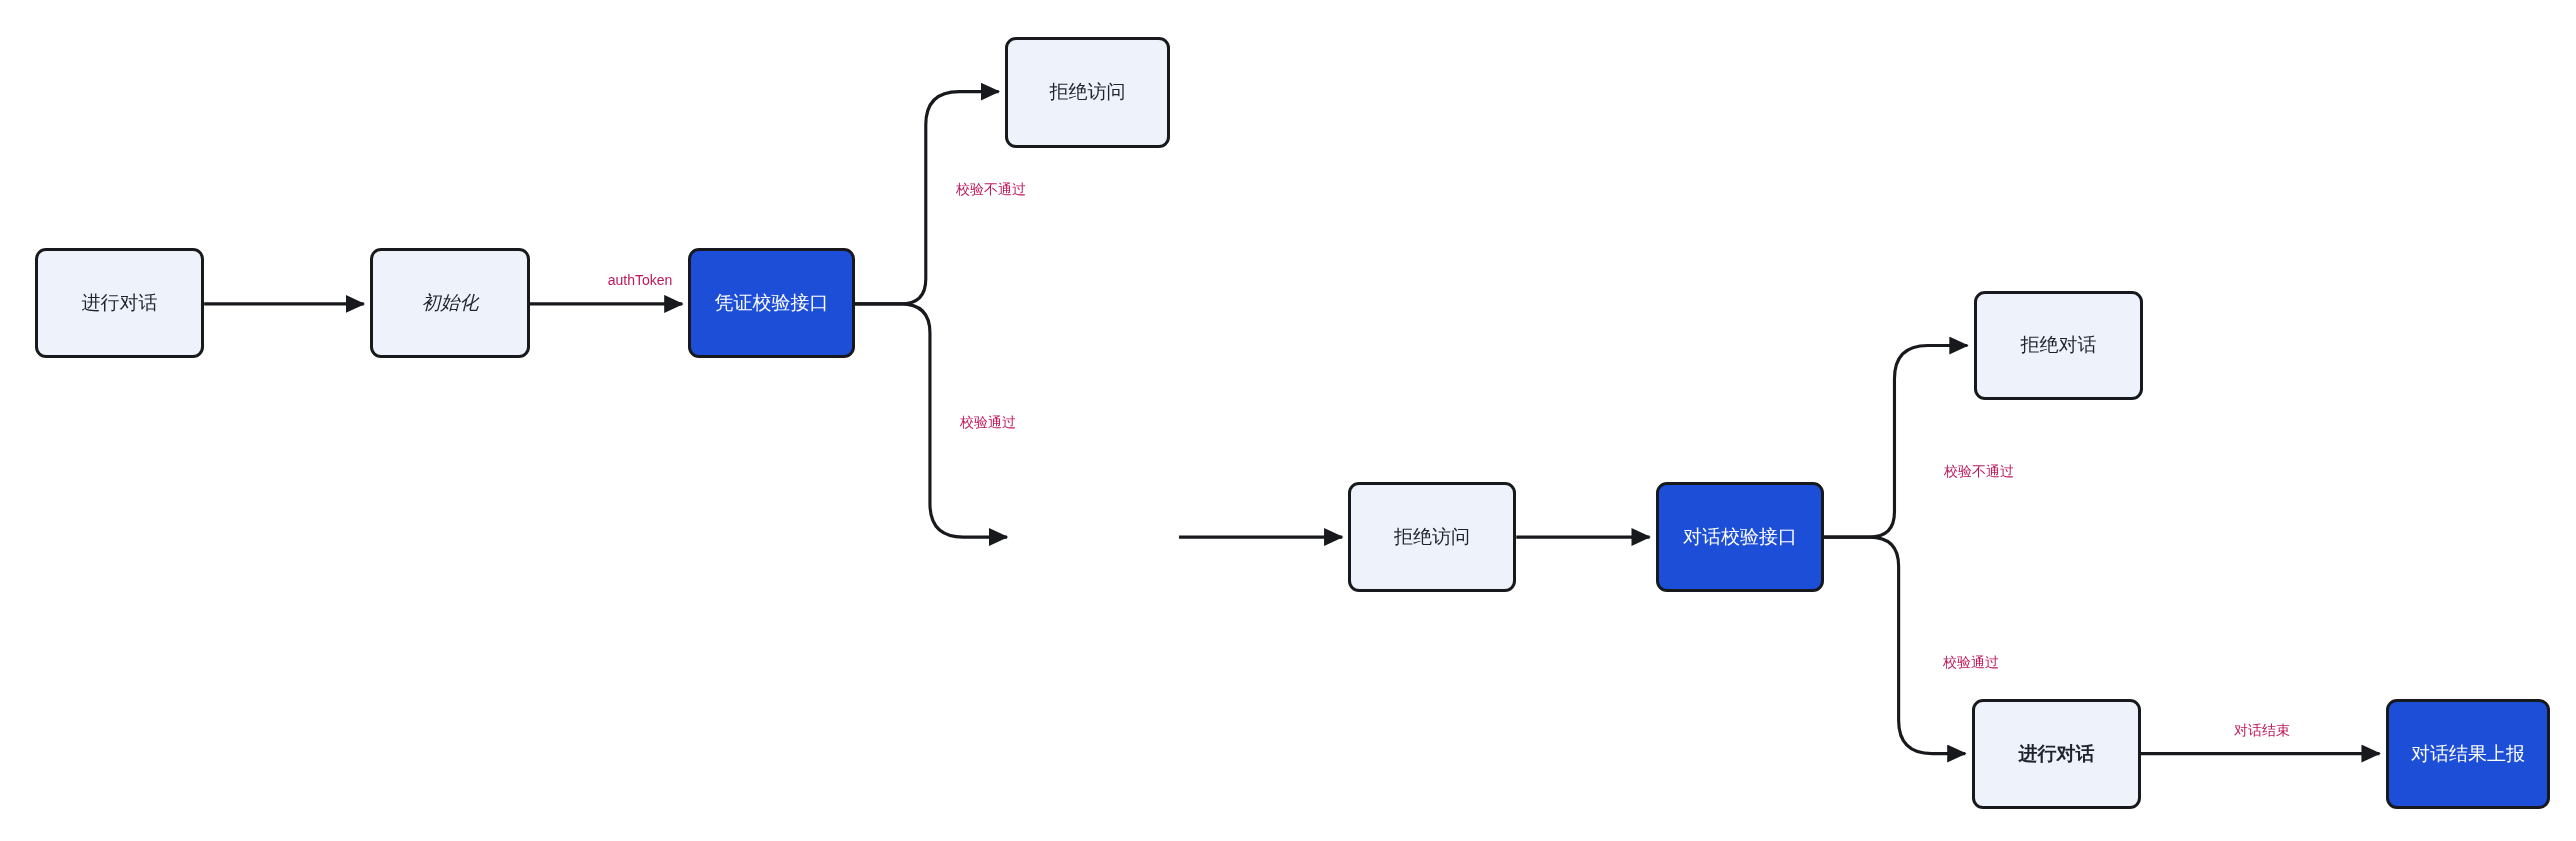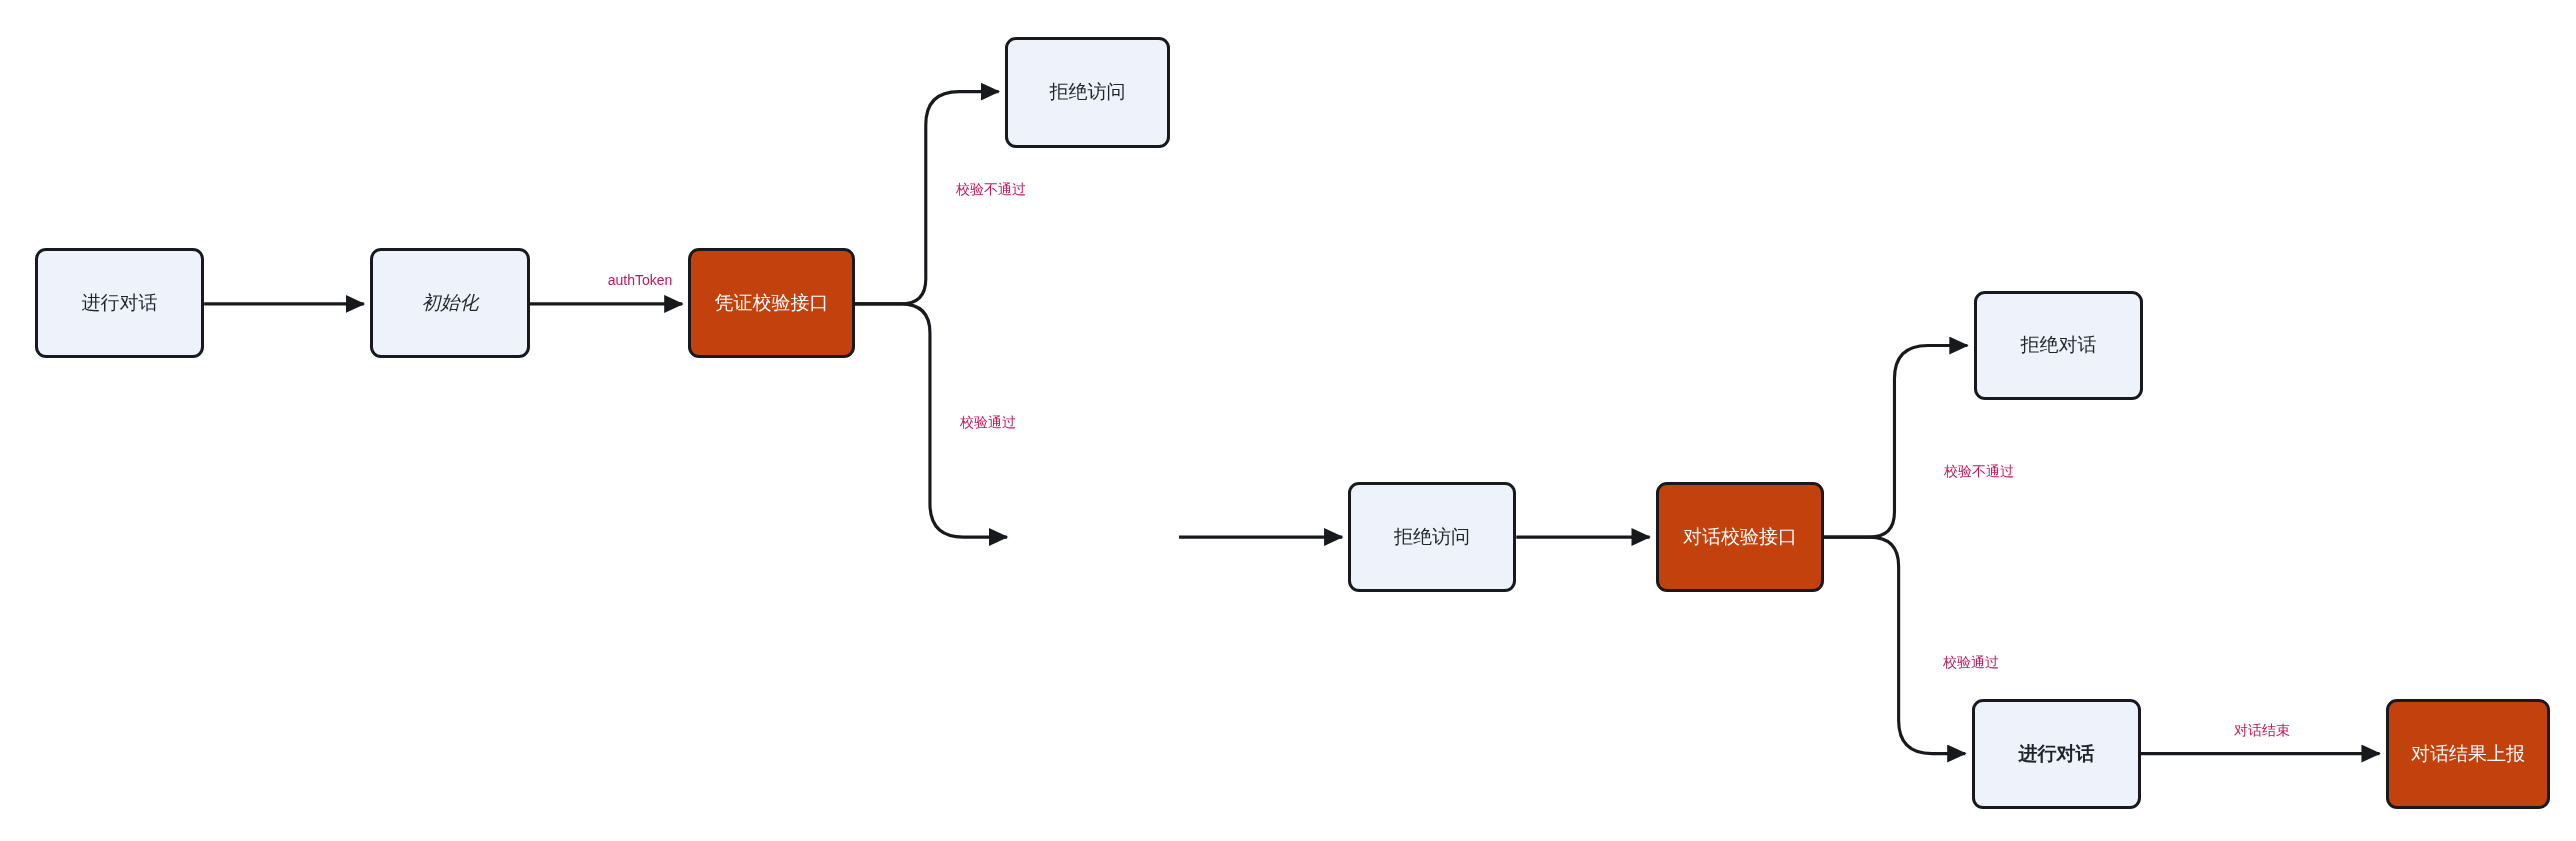--- a/index.html
+++ b/index.html
@@ -36,21 +36,21 @@
     background: #edf2fb;
     border: 3.1px solid #17191d;
     border-radius: 11px;
     color: #1f242b;
     font-size: 19px;
     line-height: 1.5;
     text-align: center;
     white-space: pre-line;
   }
   .node.accent {
-    background: #c2410c;
+    background: #1d4ed8;
     color: #ffffff;
   }
   .edge-label {
     position: absolute;
     transform: translate(-50%, -50%);
     font-size: 14px;
     color: #be185d;
     white-space: nowrap;
   }
 </style>

